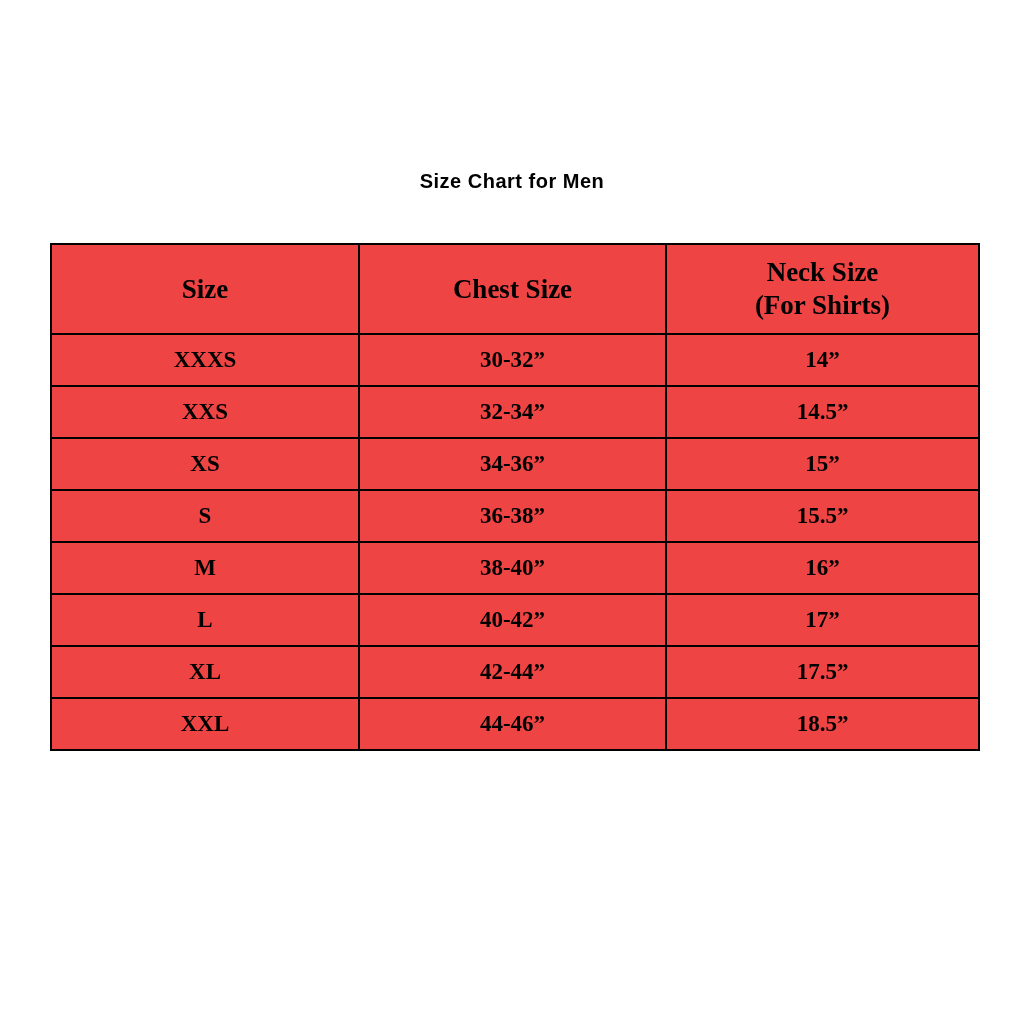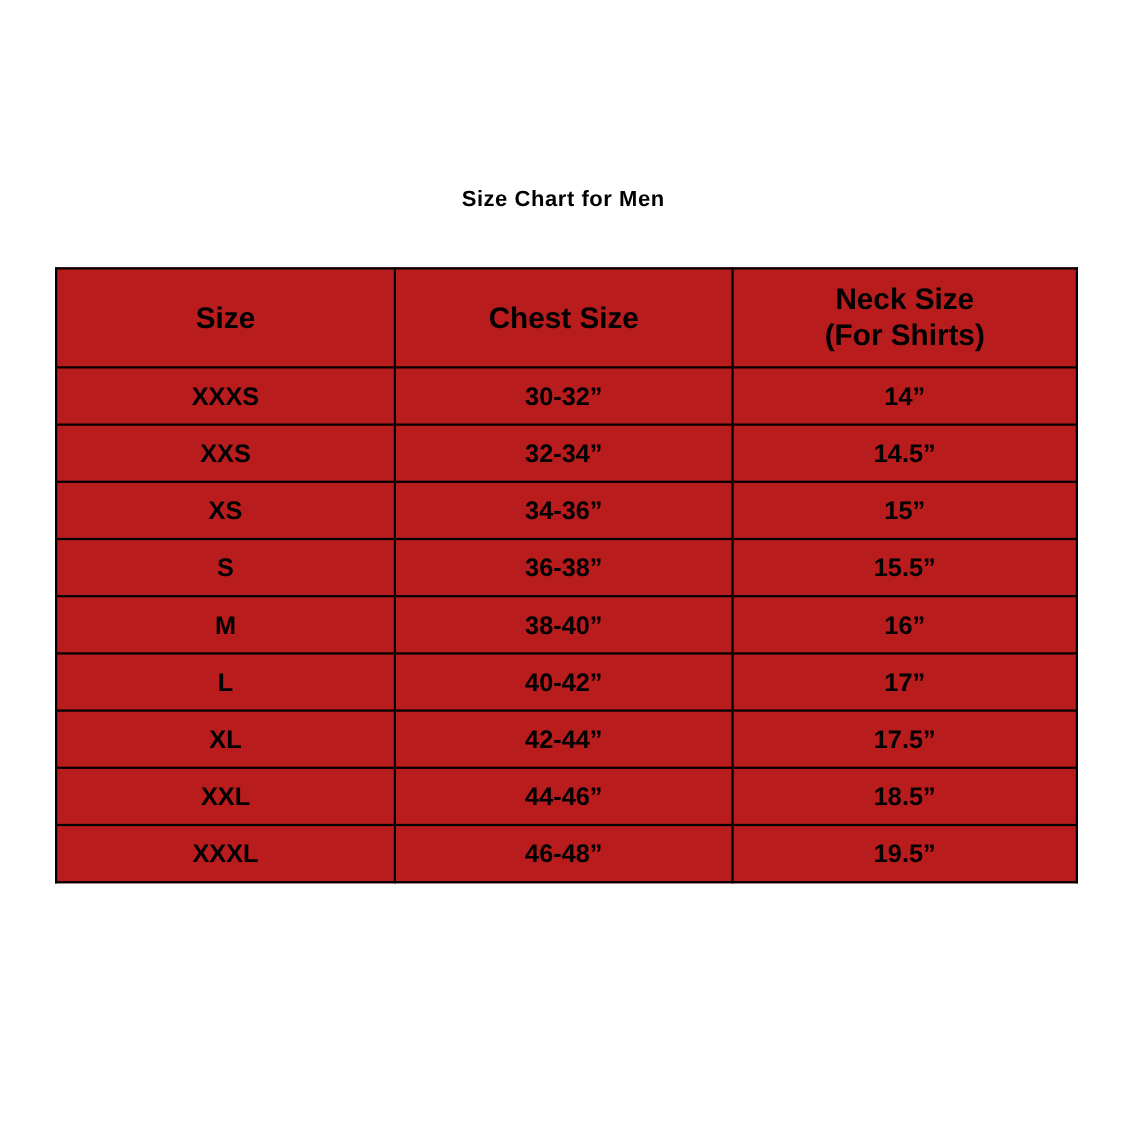--- a/index.html
+++ b/index.html
@@ -24,21 +24,22 @@
     font-weight: bold;
     letter-spacing: 0.5px;
   }
   table.size-chart {
     position: absolute;
     top: 243px;
     left: 50px;
     width: 928px;
     border-collapse: collapse;
     table-layout: fixed;
-    background: #b91c1c;
+    background: #ef4444;
+    font-family: Liberation Serif, serif;
   }
   table.size-chart th,
   table.size-chart td {
     border: 2.5px solid #000000;
     text-align: center;
     vertical-align: middle;
     font-weight: bold;
     padding: 0;
   }
   table.size-chart th {
@@ -110,19 +111,14 @@
     <tr>
       <td>XL</td>
       <td>42-44”</td>
       <td>17.5”</td>
     </tr>
     <tr>
       <td>XXL</td>
       <td>44-46”</td>
       <td>18.5”</td>
     </tr>
-    <tr>
-      <td>XXXL</td>
-      <td>46-48”</td>
-      <td>19.5”</td>
-    </tr>
   </tbody>
 </table>
 
 </body></html>

